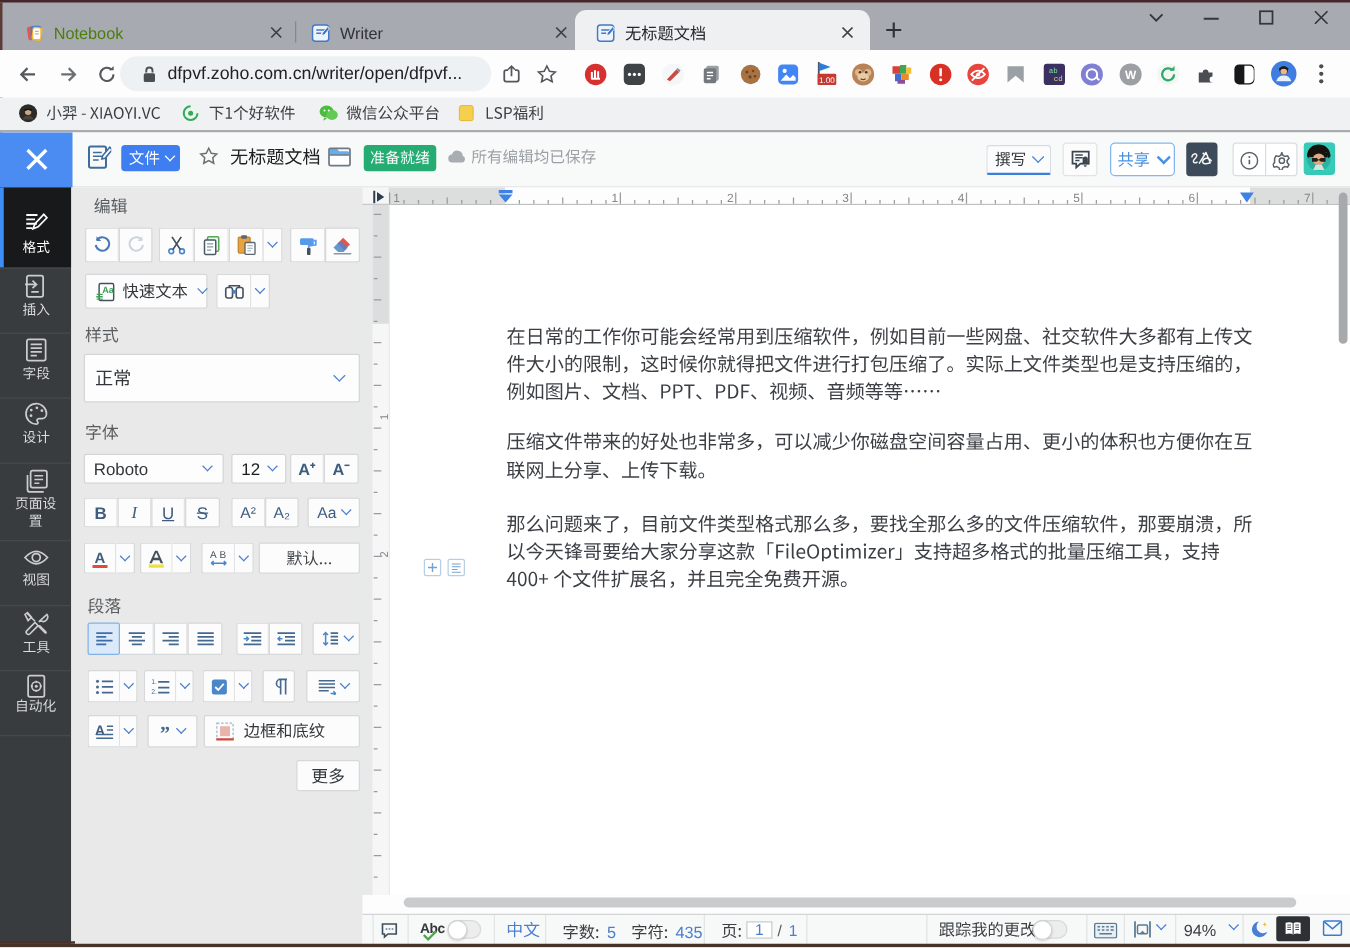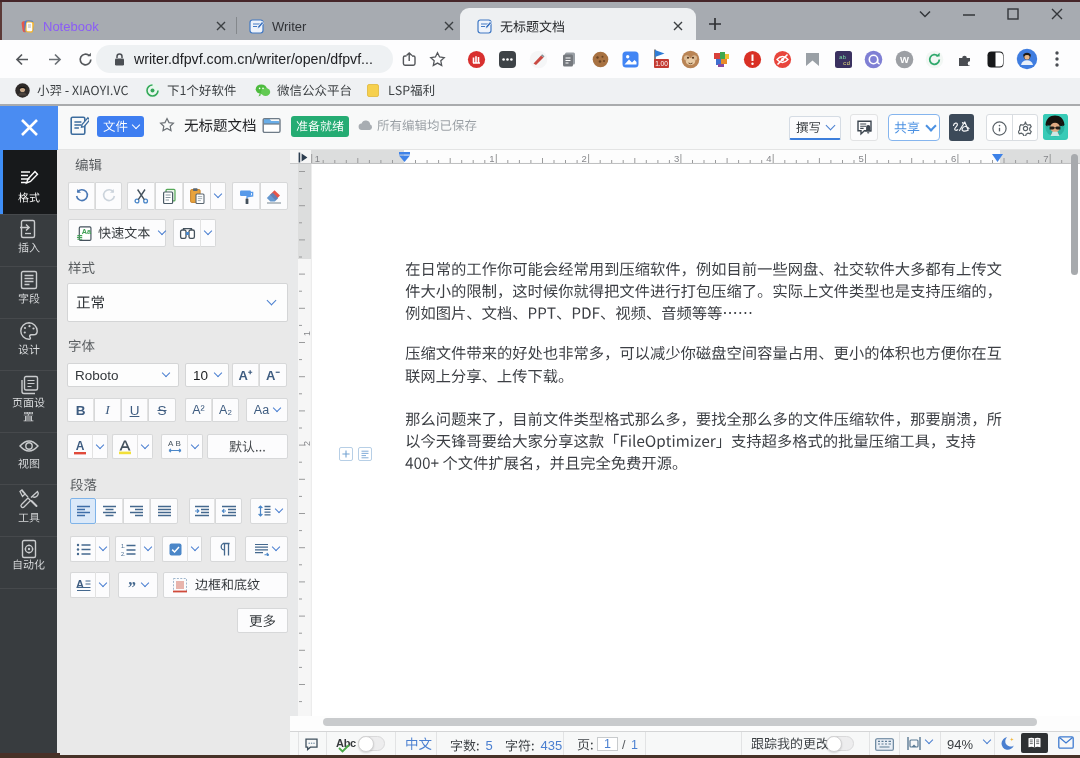--- a/index.html
+++ b/index.html
@@ -18,21 +18,21 @@
 
 <div class="a" style="left:21px;top:19px">
       <svg width="15" height="15" viewBox="0 0 15 15">
         <rect x="1" y="2" width="9" height="11" rx="2" fill="#e8574a" transform="rotate(-8 5 7)"></rect>
         <rect x="3.4" y="1.6" width="9" height="11.4" rx="2" fill="#4a7fd0"></rect>
         <rect x="4.6" y="2.6" width="8" height="11" rx="2" fill="#f3b636" transform="rotate(7 9 8)"></rect>
         <rect x="5.6" y="3.6" width="5.6" height="8.6" rx="1.2" fill="#fdfdfb"></rect>
         <path d="M7 6h3M7 8h3" stroke="#b0b4ba" stroke-width="1"></path>
       </svg>
     </div>
-<div class="a" style="left:43px;top:19px;font-size:13px;color:#8b5cf6">Notebook</div>
+<div class="a" style="left:43px;top:19px;font-size:13px;color:#4d7c0f">Notebook</div>
 <div class="a" style="left:215px;top:20px">
       <svg width="12" height="12" viewBox="0 0 12 12">
         <path d="M2 2 10 10M10 2 2 10" stroke="#3c4043" stroke-width="1.4"></path>
       </svg>
     </div>
 <div class="a" style="left:236px;top:17px;width:1px;height:17px;background:#84888c"></div>
 
 <div class="a" style="left:249px;top:19px">
       <svg width="15" height="15" viewBox="0 0 15 15">
         <rect x="1" y="1" width="13" height="13" rx="2.4" fill="#eef3fb" stroke="#4179c4" stroke-width="1.2"></rect>
@@ -109,21 +109,21 @@
         <path d="M13.9 1.8v3.4h-3.4z" fill="#55585c"></path>
       </svg>
     </div>
 <div class="a" style="left:96px;top:45px;width:297px;height:28px;border-radius:14px;background:#eef1f3"></div>
 <div class="a" style="left:113px;top:52px">
       <svg width="13" height="15" viewBox="0 0 13 15">
         <rect x="2" y="6.5" width="9" height="7" rx="1.2" fill="#4b4f54"></rect>
         <path d="M4 6V4.5a2.5 2.5 0 0 1 5 0V6" stroke="#4b4f54" stroke-width="1.5" fill="none"></path>
       </svg>
     </div>
-<div class="a" style="left:134px;top:51px;font-size:14.2px;color:#202124">writer.dfpvf.com.cn/writer/open/dfpvf...</div>
+<div class="a" style="left:134px;top:51px;font-size:14.2px;color:#202124">dfpvf.zoho.com.cn/writer/open/dfpvf...</div>
 <div class="a" style="left:401px;top:51px">
       <svg width="17" height="17" viewBox="0 0 17 17">
         <path d="M5.5 5H4a1.6 1.6 0 0 0-1.6 1.6v6A1.6 1.6 0 0 0 4 14.2h8.4A1.6 1.6 0 0 0 14 12.6v-6A1.6 1.6 0 0 0 12.4 5H11" stroke="#54575b" stroke-width="1.4" fill="none"></path>
         <path d="M8.2 10V2.3M5.5 4.6 8.2 1.9l2.7 2.7" stroke="#54575b" stroke-width="1.4" fill="none"></path>
       </svg>
     </div>
 <div class="a" style="left:429px;top:51px">
       <svg width="17" height="17" viewBox="0 0 17 17">
         <path d="M8.5 1.8 10.6 6l4.6.6-3.4 3.2.9 4.6-4.2-2.3-4.2 2.3.9-4.6L1.8 6.6 6.4 6z" fill="none" stroke="#54575b" stroke-width="1.3"></path>
       </svg>
@@ -660,21 +660,21 @@
     </div>
 <div class="a f" style="left:67px;top:363px;width:112px;height:24px;background:#fdfdfd;border:1px solid #d4d5d6;box-sizing:border-box;border-radius:2px">
       <span style="width:7px"></span>
       <span style="font-size:13.5px;color:#33373b">Roboto</span>
       <span style="position:absolute;right:9px">
         <span class="cvd" style="width:5px;height:5px"></span>
       </span>
     </div>
 <div class="a f" style="left:185px;top:363px;width:44px;height:24px;background:#fdfdfd;border:1px solid #d4d5d6;box-sizing:border-box;border-radius:2px">
       <span style="width:7px"></span>
-      <span style="font-size:13.5px;color:#1a1c1e">10</span>
+      <span style="font-size:13.5px;color:#1a1c1e">12</span>
       <span style="position:absolute;right:7px">
         <span class="cvd" style="width:5px;height:5px"></span>
       </span>
     </div>
 <div class="a f btn" style="left:232px;top:363px;width:27px;height:24px;border-radius:2px 0 0 2px;border-right-color:#e2e2e2">
       <span style="font-size:13px;color:#3e5c80;font-weight:bold">A⁺</span>
     </div>
 <div class="a f btn" style="left:259px;top:363px;width:28px;height:24px;border-radius:0 2px 2px 0">
       <span style="font-size:13px;color:#3e5c80;font-weight:bold">A⁻</span>
     </div>

